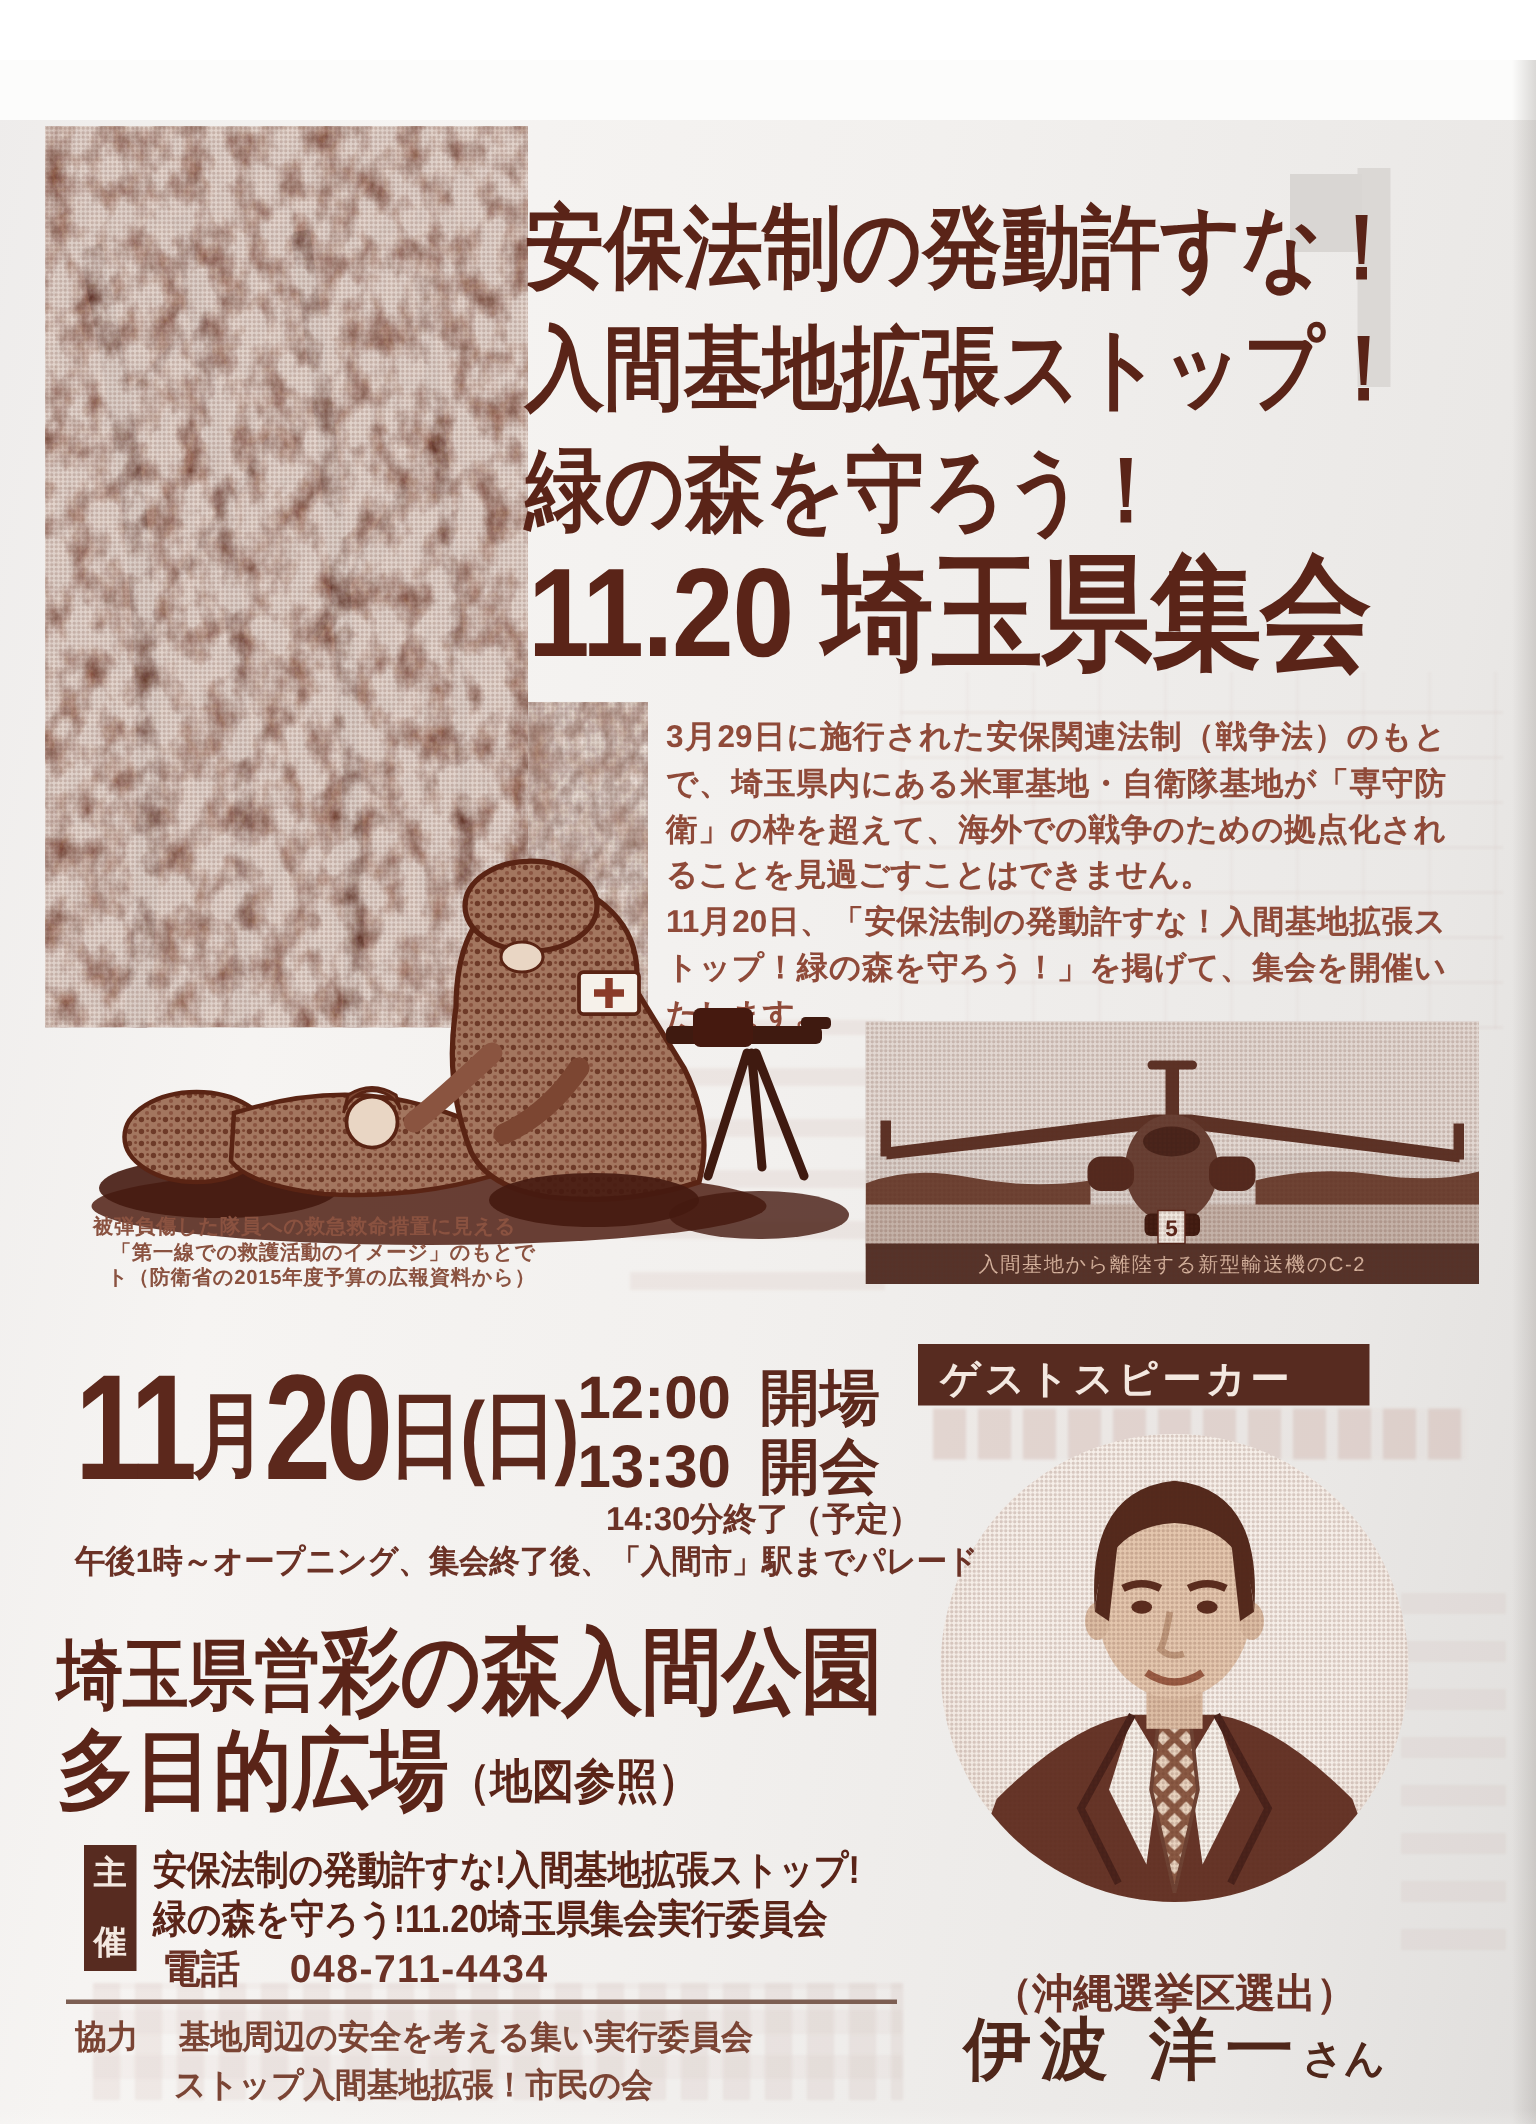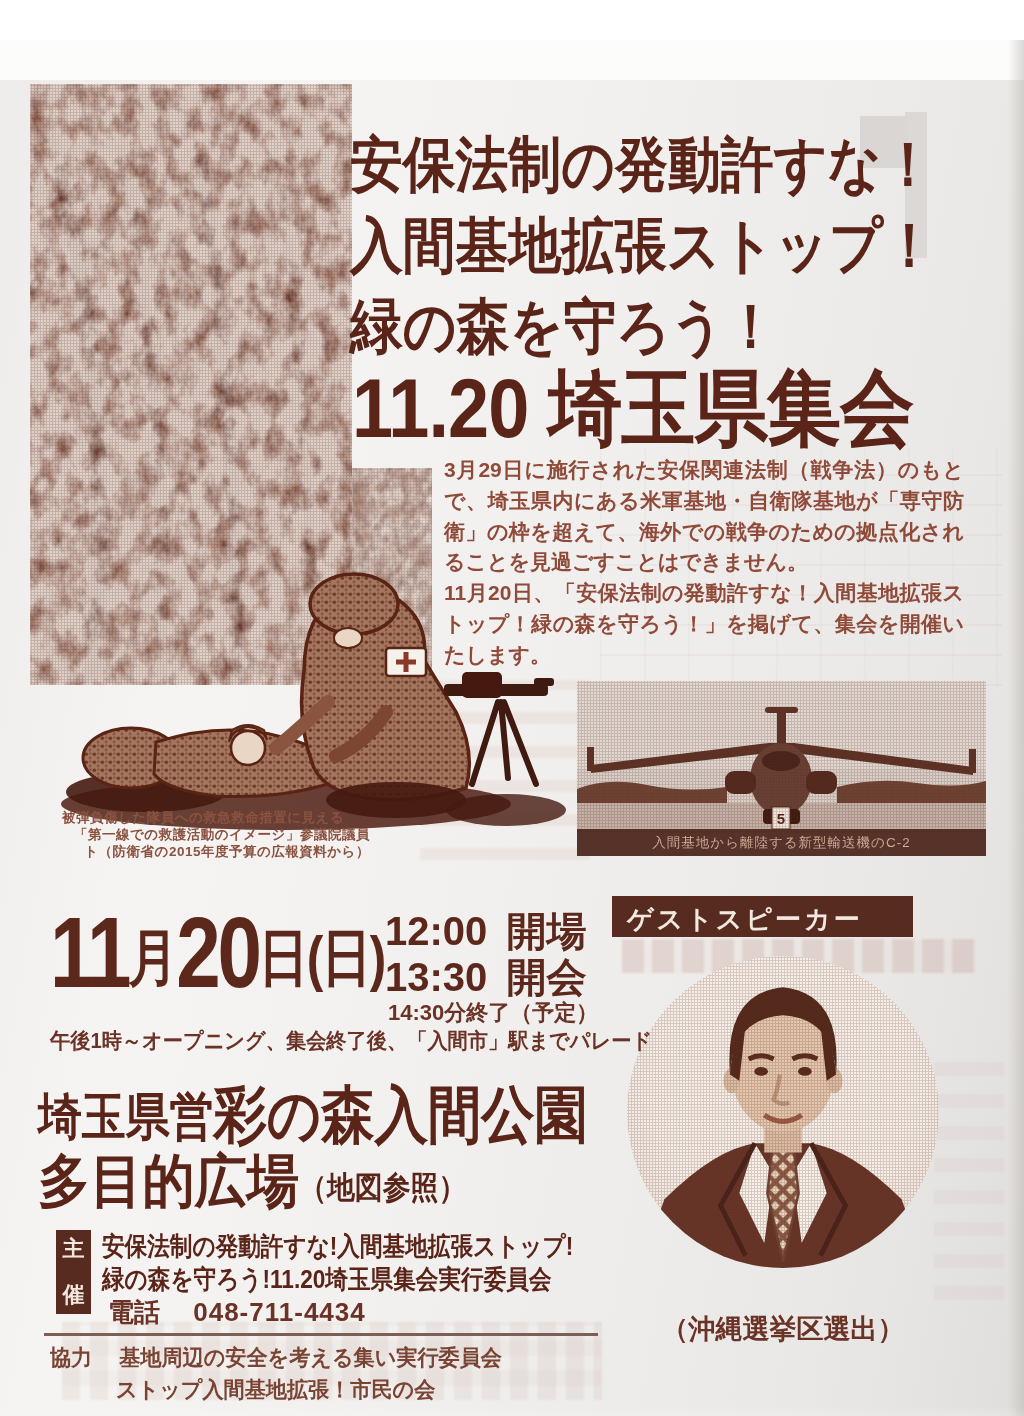--- a/index.html
+++ b/index.html
@@ -42,21 +42,21 @@
 
   
   .headline{position:absolute;left:350px;top:84px;width:660px;color:#5a2418;
      font-weight:900;font-size:60px;line-height:81px;letter-spacing:0px;white-space:nowrap;
      transform:scaleX(.88);transform-origin:left top;}
   .title-big{position:absolute;left:352px;top:318px;color:#5a2418;font-weight:900;
      font-size:84px;line-height:100px;white-space:nowrap;letter-spacing:-1px;
      transform:scaleX(.88);transform-origin:left top;}
 
   
-  .intro{position:absolute;left:444px;top:415px;width:520px;color:#8f4a39;
+  .intro{position:absolute;left:444px;top:437px;width:520px;color:#8f4a39;
      font-size:21px;line-height:30.8px;font-weight:700;text-align:justify;}
   .intro p{margin:0;}
 
   
   .illustration{position:absolute;left:36px;top:512px;width:536px;height:292px;}
   .illustration svg{display:block;width:100%;height:100%;}
   .illus-caption{position:absolute;left:62px;top:769px;color:#8a5240;font-size:13.5px;
      line-height:17px;font-weight:600;letter-spacing:.5px;}
   .illus-caption .l2{padding-left:12px;}
   .illus-caption .l3{padding-left:4px;text-align:right;}
@@ -88,21 +88,21 @@
 
   
   .date-big{position:absolute;left:50px;top:858px;display:flex;align-items:flex-end;
      color:#5c281c;font-weight:900;white-space:nowrap;transform:scaleX(.8);transform-origin:left top;}
   .date-big .num{font-size:100px;line-height:108px;letter-spacing:-4px;}
   .date-big .unit{font-size:62px;line-height:96px;letter-spacing:-2px;}
   .time-row{position:absolute;left:385px;color:#5c281c;font-weight:900;font-size:40px;
      white-space:nowrap;letter-spacing:0;}
   .time-row .tl{margin-left:8px;}
   .time-1{top:864px;} .time-2{top:910px;}
-  .end-note{position:absolute;left:388px;top:958px;color:#6b3226;font-size:22px;font-weight:700;white-space:nowrap;}
+  .end-note{position:absolute;left:404px;top:958px;color:#6b3226;font-size:22px;font-weight:700;white-space:nowrap;}
   .schedule-note{position:absolute;left:50px;top:986px;color:#6b3226;font-size:21.5px;
      font-weight:800;white-space:nowrap;transform:scaleX(.94);transform-origin:left top;}
 
   
   .venue-1{position:absolute;left:38px;top:1040px;display:flex;align-items:flex-end;color:#5a2418;
      font-weight:900;white-space:nowrap;transform:scaleX(.86);transform-origin:left top;}
   .venue-1 .pfx{font-size:51px;line-height:66px;}
   .venue-1 .nm{font-size:62px;line-height:70px;}
   .venue-2{position:absolute;left:38px;top:1108px;display:flex;align-items:flex-end;color:#5a2418;
      font-weight:900;white-space:nowrap;transform:scaleX(.9);transform-origin:left top;}
@@ -225,21 +225,21 @@
 
       <rect x="408" y="132" width="104" height="12" rx="4" fill="#3f1a10"></rect>
       <rect x="426" y="120" width="40" height="26" rx="5" fill="#45190f"></rect>
       <rect x="498" y="126" width="20" height="8" rx="3" fill="#3f1a10"></rect>
       <path d="M462,150 L436,232 M468,150 L500,232 M465,150 L472,226" stroke="#3f1a10" stroke-width="6" stroke-linecap="round"></path>
       <ellipse cx="360" cy="248" rx="70" ry="18" fill="#45190f" opacity=".9"></ellipse>
     </svg>
   </div>
   <div class="illus-caption">
     <div class="l1">被弾負傷した隊員への救急救命措置に見える</div>
-    <div class="l2">「第一線での救護活動のイメージ」参議院議員</div>
+    <div class="l2">「第一線での救護活動のイメージ」のもとで</div>
     <div class="l3">ト（防衛省の2015年度予算の広報資料から）</div>
   </div>
 
   <div class="plane-photo ht">
     <svg viewBox="0 0 409 175" preserveAspectRatio="none">
       <rect width="409" height="175" fill="#d9cfc9"></rect>
       <rect width="409" height="88" fill="#e2d8d2"></rect>
 
       <path d="M0,108 Q30,96 70,104 Q110,112 150,106 L150,150 L0,150 Z" fill="#6e4334"></path>
       <path d="M260,106 Q300,96 340,102 Q380,108 409,100 L409,150 L260,150 Z" fill="#6e4334"></path>
@@ -296,20 +296,23 @@
       <path d="M67,38 Q66,26 62,22 L64,40 Z" fill="#53291c"></path>
 
       <path d="M39,33 Q43,31 47,33 M53,33 Q57,31 61,33" stroke="#5a2c1e" stroke-width="1.6" fill="none"></path>
       <ellipse cx="43" cy="37" rx="2.2" ry="1.4" fill="#5a2c1e"></ellipse>
       <ellipse cx="57" cy="37" rx="2.2" ry="1.4" fill="#5a2c1e"></ellipse>
       <path d="M49,38 Q48,44 47,46 Q49,48 52,47" stroke="#c09a7e" stroke-width="1.4" fill="none"></path>
       <path d="M44,51 Q50,55 56,51" stroke="#9a5c44" stroke-width="1.6" fill="none"></path>
     </svg>
   </div>
   <div class="guest-district">（沖縄選挙区選出）</div>
+  <div class="guest-name">
+    <span class="nm">伊波 洋一</span><span class="hn">さん</span>
+  </div>
 
   <div class="date-big">
     <span class="num">11</span>
     <span class="unit">月</span>
     <span class="num">20</span>
     <span class="unit">日(日)</span>
   </div>
   <div class="time-row time-1">
     <span>12:00</span>
     <span class="tl">開場</span>

